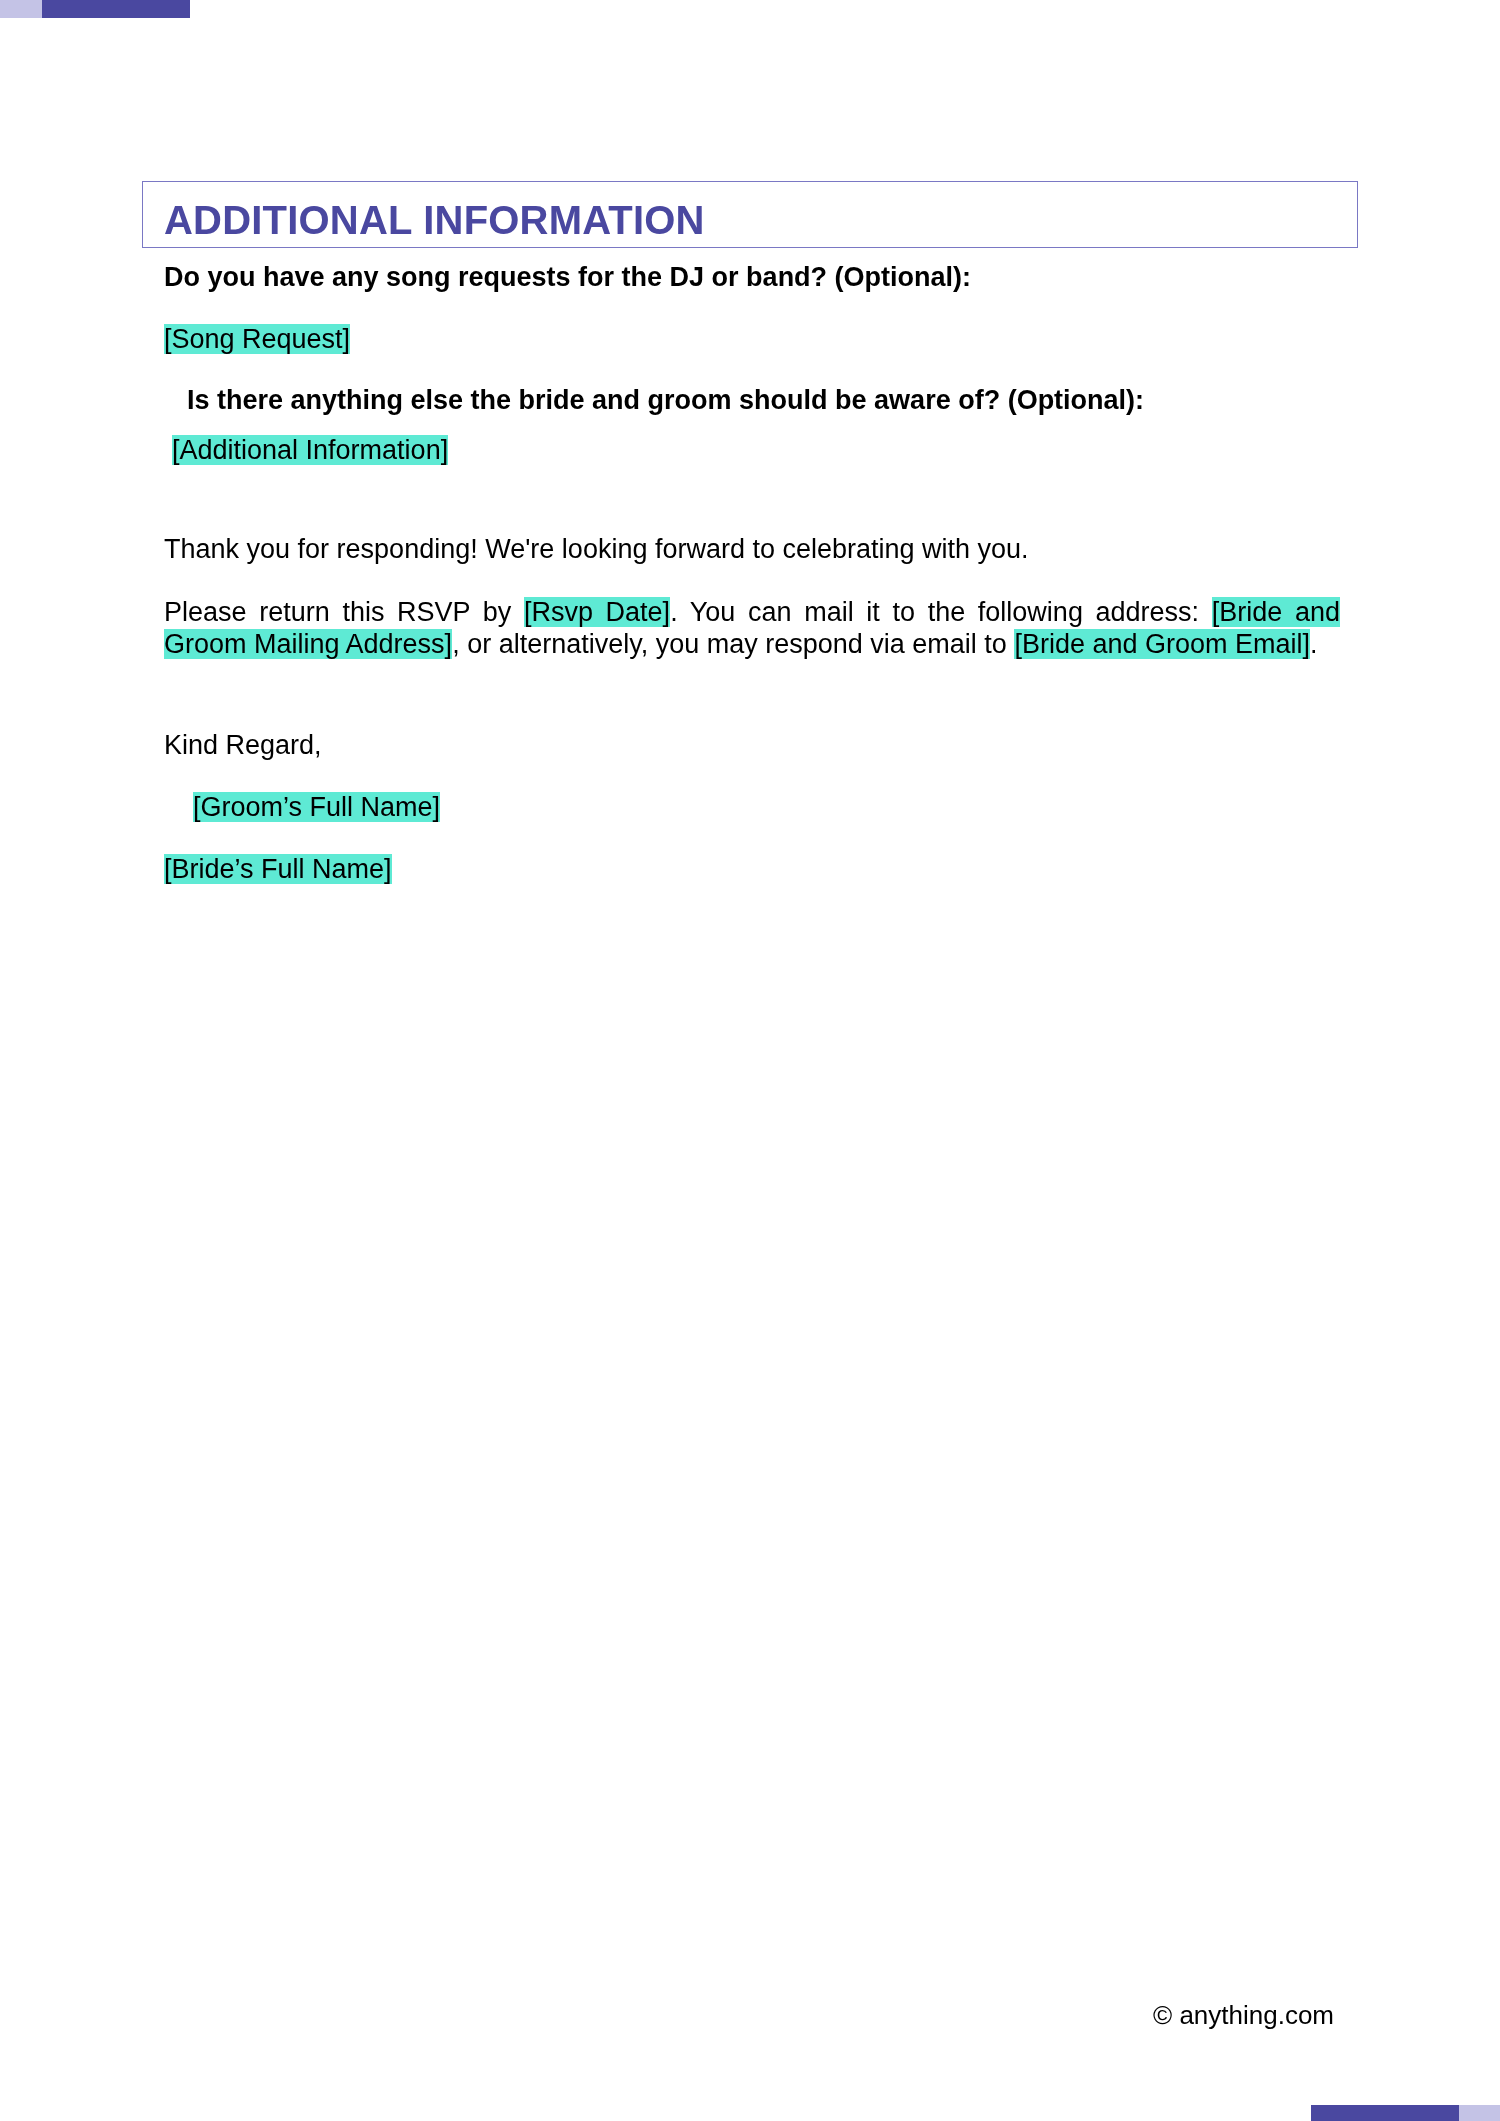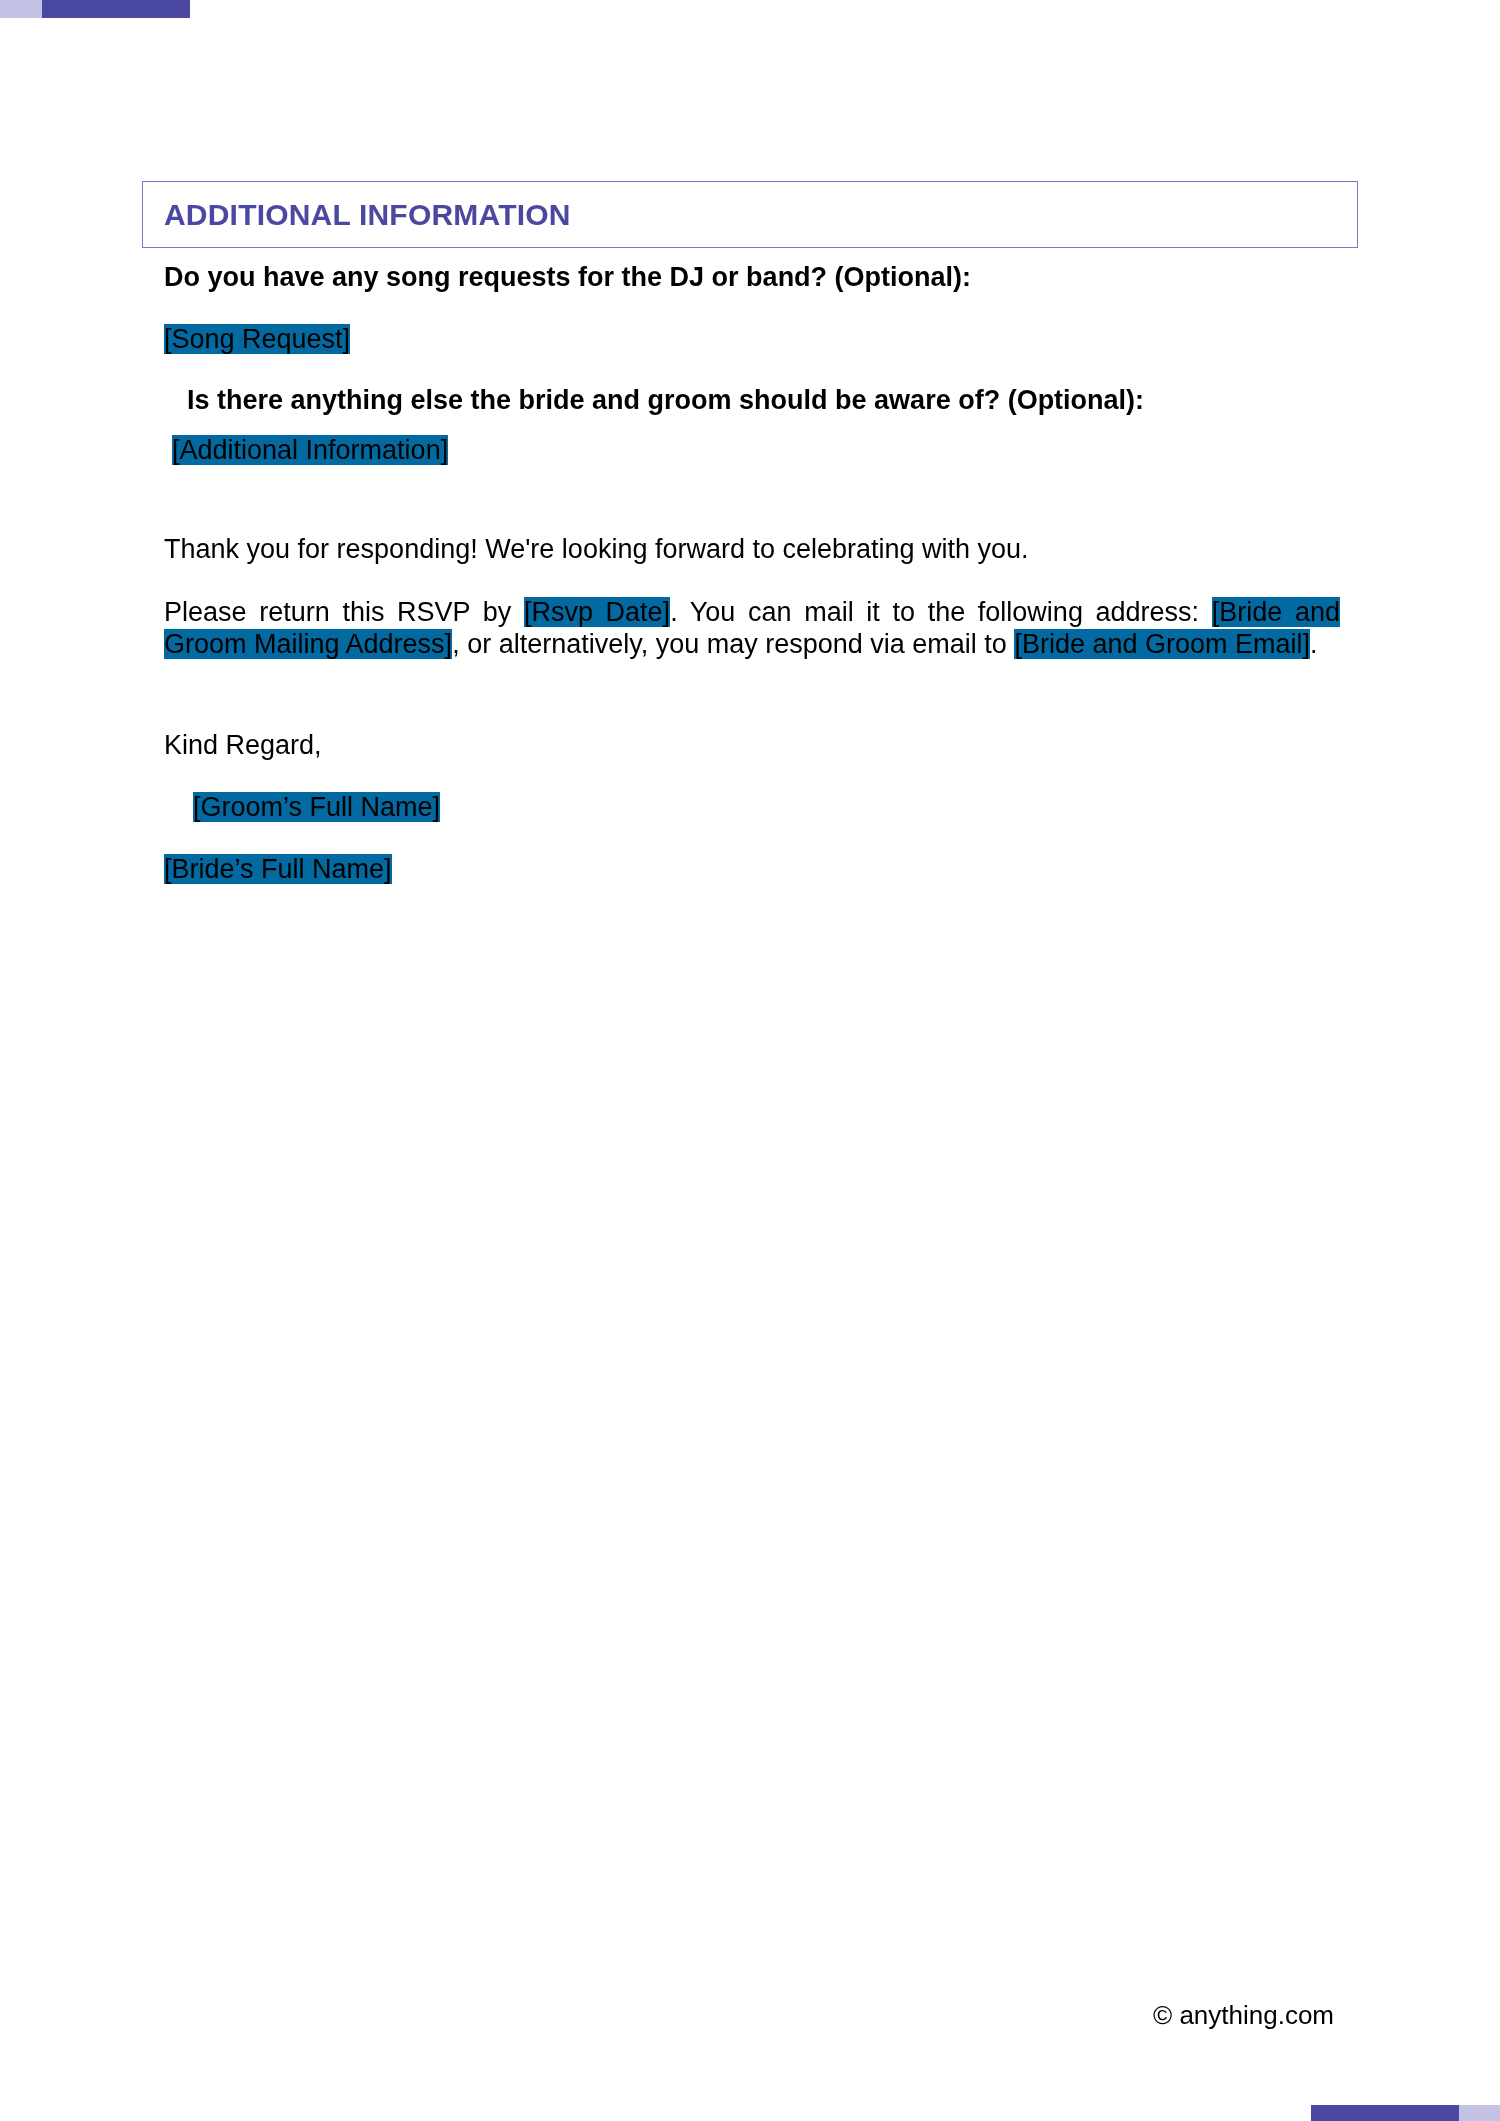--- a/index.html
+++ b/index.html
@@ -7,23 +7,23 @@
          font-family: "Liberation Sans", "DejaVu Sans", sans-serif; color: #000; }
   .bar { position: absolute; height: 18px; }
   .top-light { left: 0; top: 0; width: 42px; background: #c4c3e6; }
   .top-dark { left: 42px; top: 0; width: 148px; background: #4a48a0; }
   .bot-dark { left: 1311px; top: 2105px; width: 148px; height: 16px; background: #4a48a0; }
   .bot-light { left: 1459px; top: 2105px; width: 41px; height: 16px; background: #c4c3e6; }
 
   .heading-box { position: absolute; left: 142px; top: 181px; width: 1216px; height: 67px;
                  border: 1.5px solid #7a78c4; box-sizing: border-box; }
   .heading-box h1 { margin: 0; position: absolute; left: 21px; top: 16px;
-                    font-size: 30px; font-weight: bold; color: #4a48a0; letter-spacing: 0.2px; }
+                    font-size: 40px; font-weight: bold; color: #4a48a0; letter-spacing: 0.2px; }
   .q { font-weight: bold; font-size: 27px; }
-  .hl { background: #0369a1; }
+  .hl { background: #5eead4; }
   .p { position: absolute; left: 164px; font-size: 27px; white-space: nowrap; }
   .justify { position: absolute; left: 164px; width: 1176px; font-size: 27px; line-height: 32px;
              text-align: justify; }
   .footer { position: absolute; left: 1153px; top: 2000px; font-size: 26px; }
 </style>
 </head>
 <body>
 
 <div class="bar top-light"></div>
 <div class="bar top-dark"></div>

